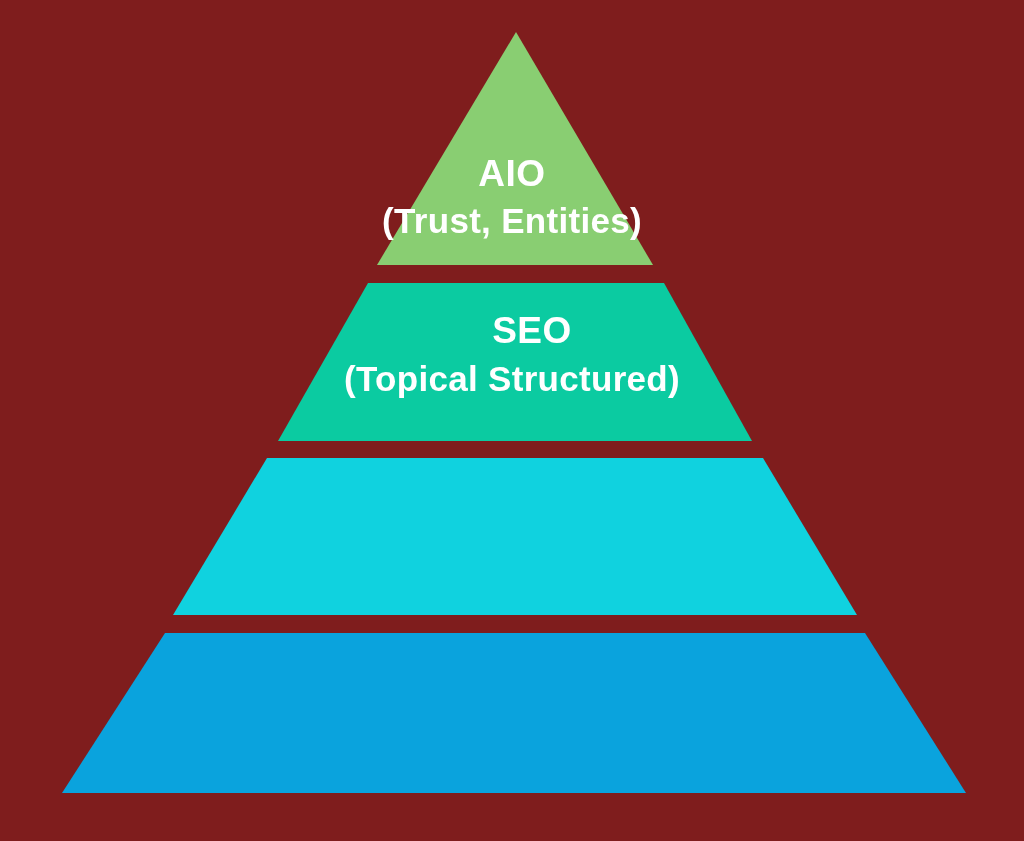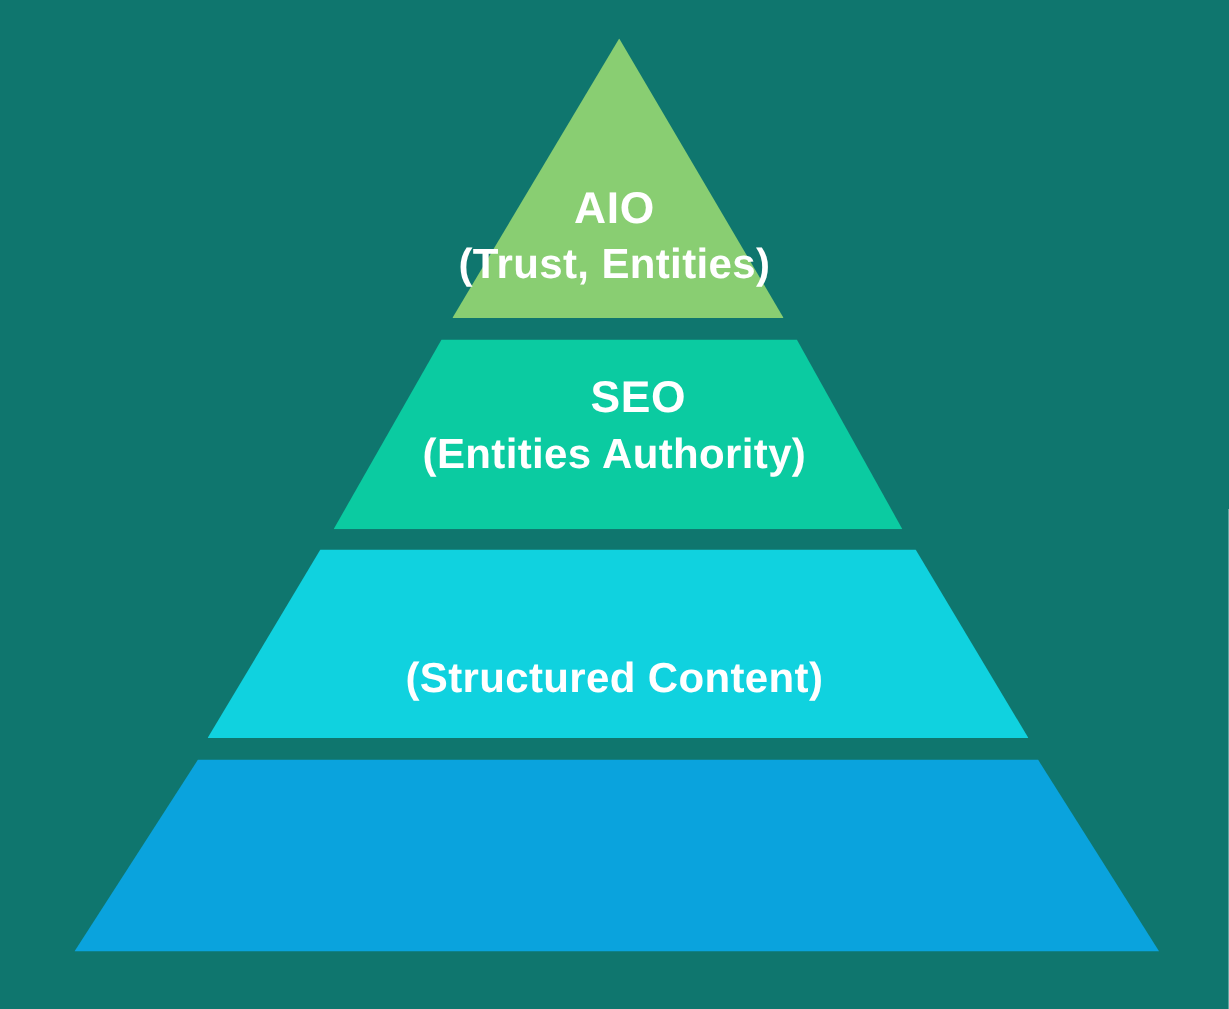--- a/index.html
+++ b/index.html
@@ -5,21 +5,21 @@
   html, body {
     margin: 0;
     padding: 0;
     background: #ffffff;
     font-family: "Liberation Sans", sans-serif;
   }
   .canvas {
     position: relative;
     width: 1024px;
     height: 841px;
-    background: #0f766e;
+    background: #7f1d1d;
     overflow: hidden;
   }
   .layer-shape {
     position: absolute;
     left: 0;
     top: 0;
     width: 1024px;
     height: 841px;
   }
   
@@ -62,18 +62,17 @@
 
   <div class="layer-shape shape-aio" style="background: rgb(137, 206, 114);"></div>
   <div class="layer-shape shape-seo" style="background: rgb(11, 203, 161);"></div>
   <div class="layer-shape shape-aeo" style="background: rgb(16, 210, 223);"></div>
   <div class="layer-shape shape-tech" style="background: rgb(10, 163, 221);"></div>
 
   <div class="layer-label label-aio">AIO</div>
   <div class="layer-sublabel sub-aio">(Trust, Entities)</div>
 
   <div class="layer-label label-seo">SEO</div>
-  <div class="layer-sublabel sub-seo">(Entities Authority)</div>
+  <div class="layer-sublabel sub-seo">(Topical Structured)</div>
 
-  <div class="layer-sublabel sub-aeo">(Structured Content)</div>
 
 
 </div>
 
 </body></html>

